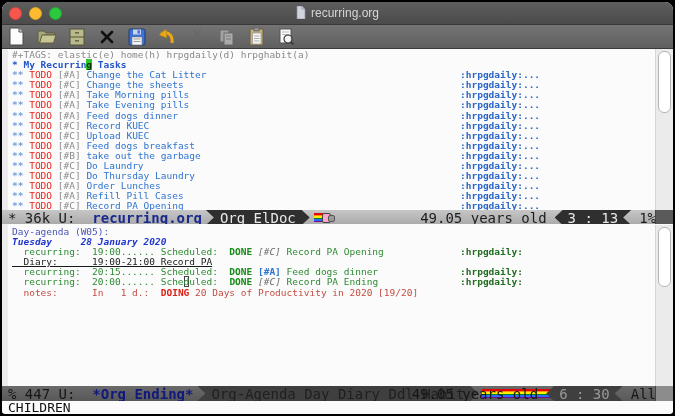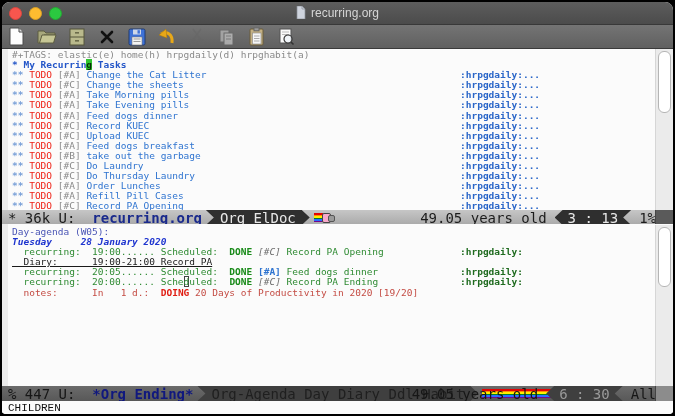--- a/index.html
+++ b/index.html
@@ -80,21 +80,21 @@
   .cat .head{position:absolute;right:0;top:2px;width:7px;height:7px;background:#9a9a9a;
              border:1px solid #555;border-radius:2px;box-sizing:border-box;}
   
   .scrollcol{position:absolute;right:0;width:17px;background:#ebebeb;border-left:1px solid #d6d6d6;}
   .sc1{top:47px;height:161px;}
   .sc2{top:223px;height:161px;}
   .thumb{position:absolute;left:2px;width:11px;background:#fff;border:1px solid #b5b5b5;
          border-radius:6px;}
   
   .echo{position:absolute;left:0;right:0;top:399px;height:13px;background:#fbfbfb;
-        font-size:11px;color:#111;padding-left:6px;display:flex;align-items:center;font-family:Liberation Mono, monospace;}
+        font-size:13px;color:#111;padding-left:6px;display:flex;align-items:center;}
 </style>
 </head>
 <body>
 
 <div class="frame">
 
   <div class="titlebar">
     <div class="lights">
       <span class="light red"></span>
       <span class="light yellow"></span>
@@ -235,21 +235,21 @@
     <div class="ml-endblock"></div>
   </div>
 
   <div class="window win2">
     <div class="fringe"></div>
     <div class="lines" id="agenda-lines" style="top:3px;">
         <div class="line"><span class="ag-header">Day-agenda (W05):</span></div>
         <div class="line"><span class="ag-date">Tuesday     28 January 2020</span></div>
         <div class="line"><span class="green">  recurring:  19:00...... Scheduled:  </span><span class="done">DONE </span><span class="prio-c">[#C] </span><span class="green">Record PA Opening</span><span class="ag-tag">:hrpgdaily:</span></div>
         <div class="line"><span class="plain">  Diary:      19:00-21:00 Record PA</span></div>
-        <div class="line"><span class="green">  recurring:  20:05...... Scheduled:  </span><span class="done">DONE </span><span class="prio-a">[#A] </span><span class="green">Feed dogs dinner</span><span class="ag-tag">:hrpgdaily:</span></div>
+        <div class="line"><span class="green">  recurring:  20:15...... Scheduled:  </span><span class="done">DONE </span><span class="prio-a">[#A] </span><span class="green">Feed dogs dinner</span><span class="ag-tag">:hrpgdaily:</span></div>
         <div class="line"><span class="green">  recurring:  20:00...... Sche</span><span class="green hollow">d</span><span class="green">uled:  </span><span class="done">DONE </span><span class="prio-c">[#C] </span><span class="green">Record PA Ending</span><span class="ag-tag">:hrpgdaily:</span></div>
         <div class="line"><span class="red">  notes:      In   1 d.:  </span><span class="doing">DOING </span><span class="red">20 Days of Productivity in 2020 [19/20]</span></div>
       </div>
   </div>
   <div class="scrollcol sc2">
     <div class="thumb" style="top:2px;height:58px;"></div>
   </div>
 
   <div class="modeline ml2">
     <div class="ml-left">

